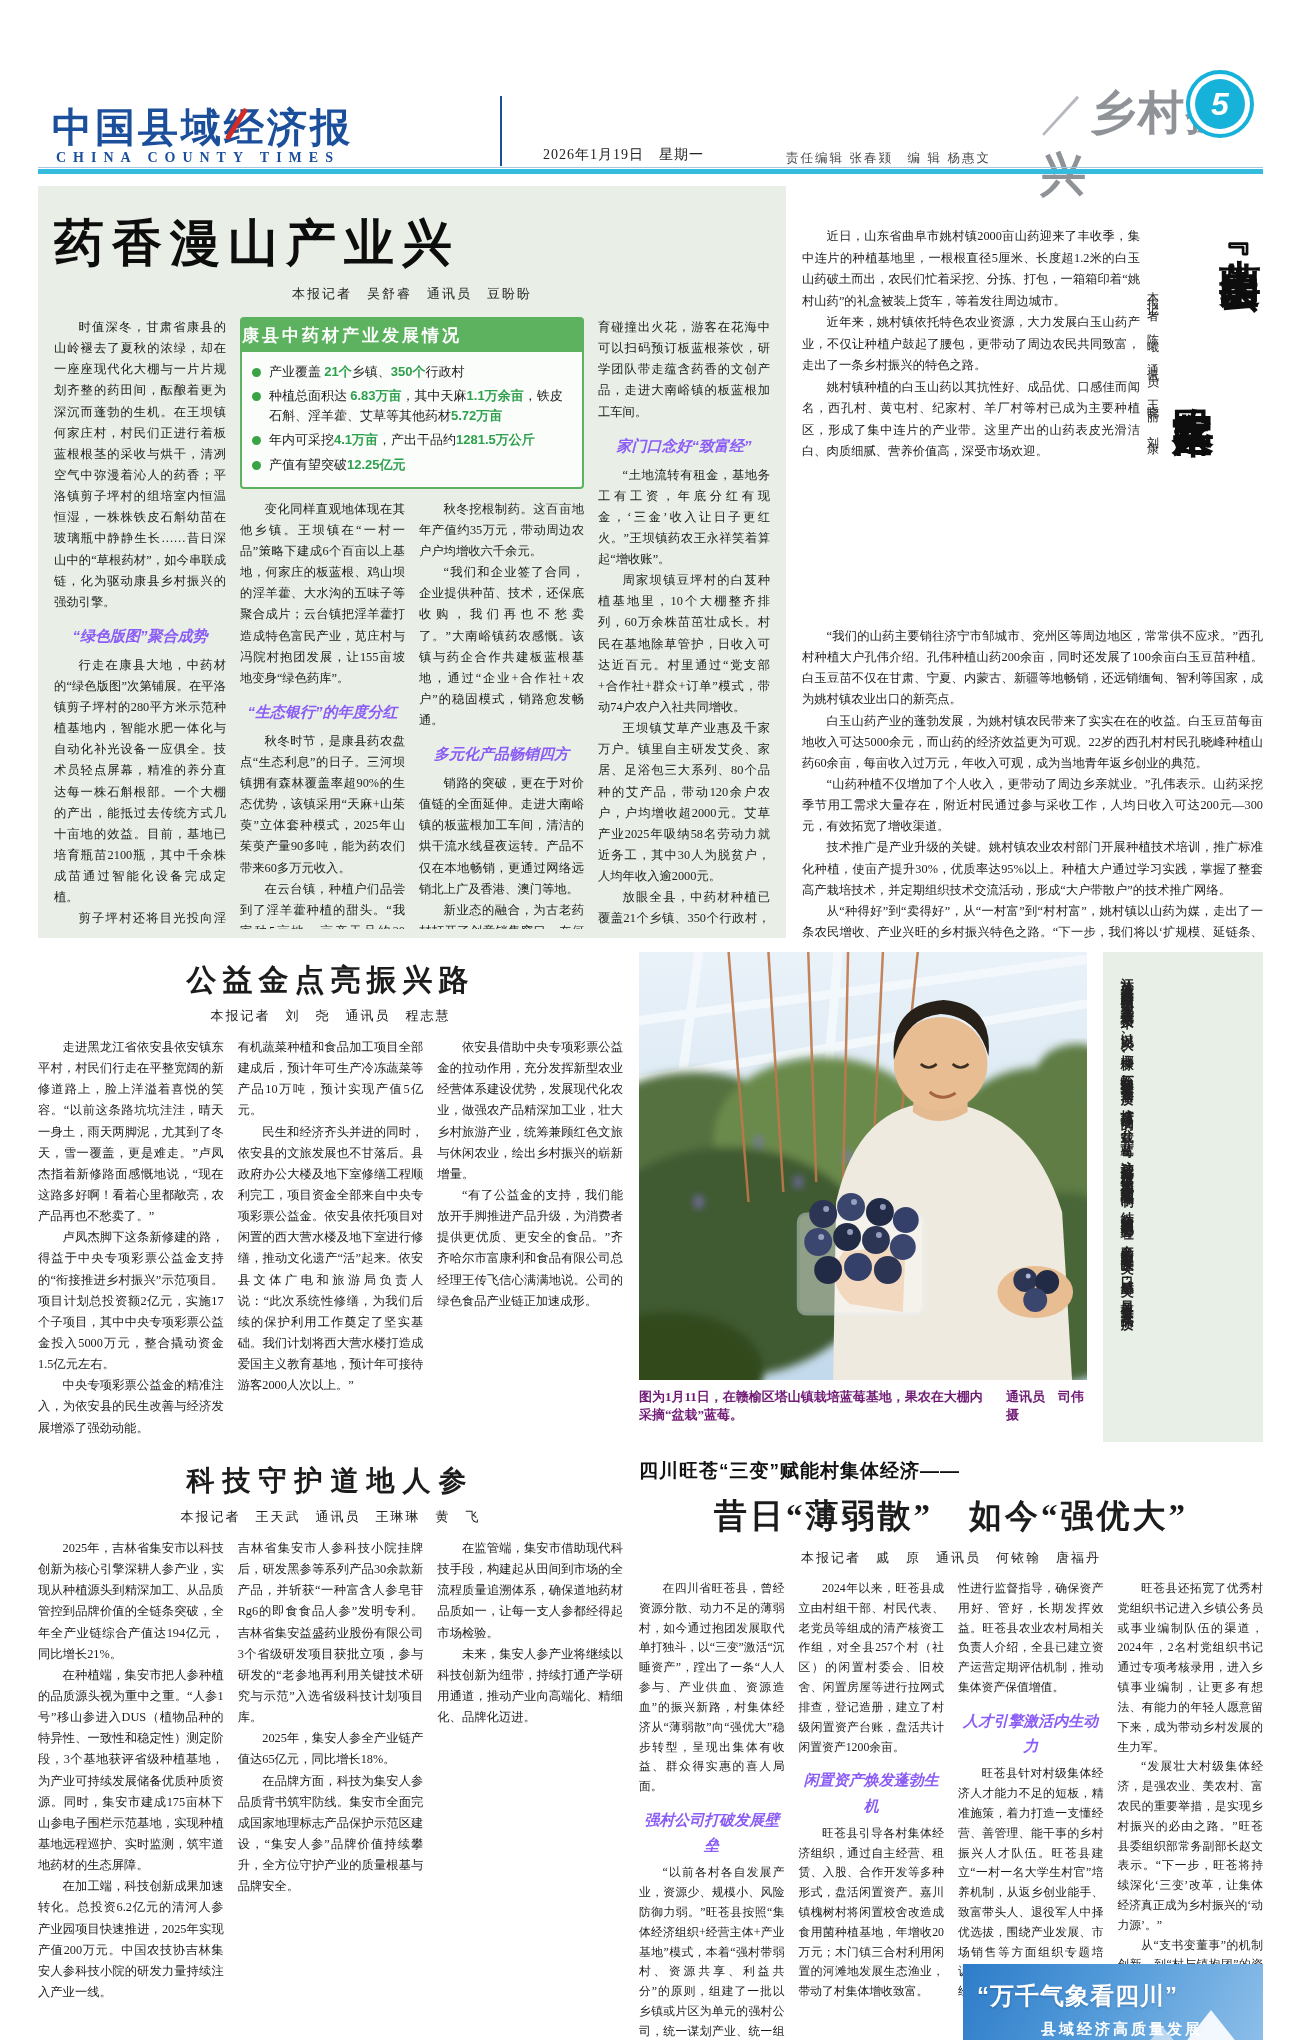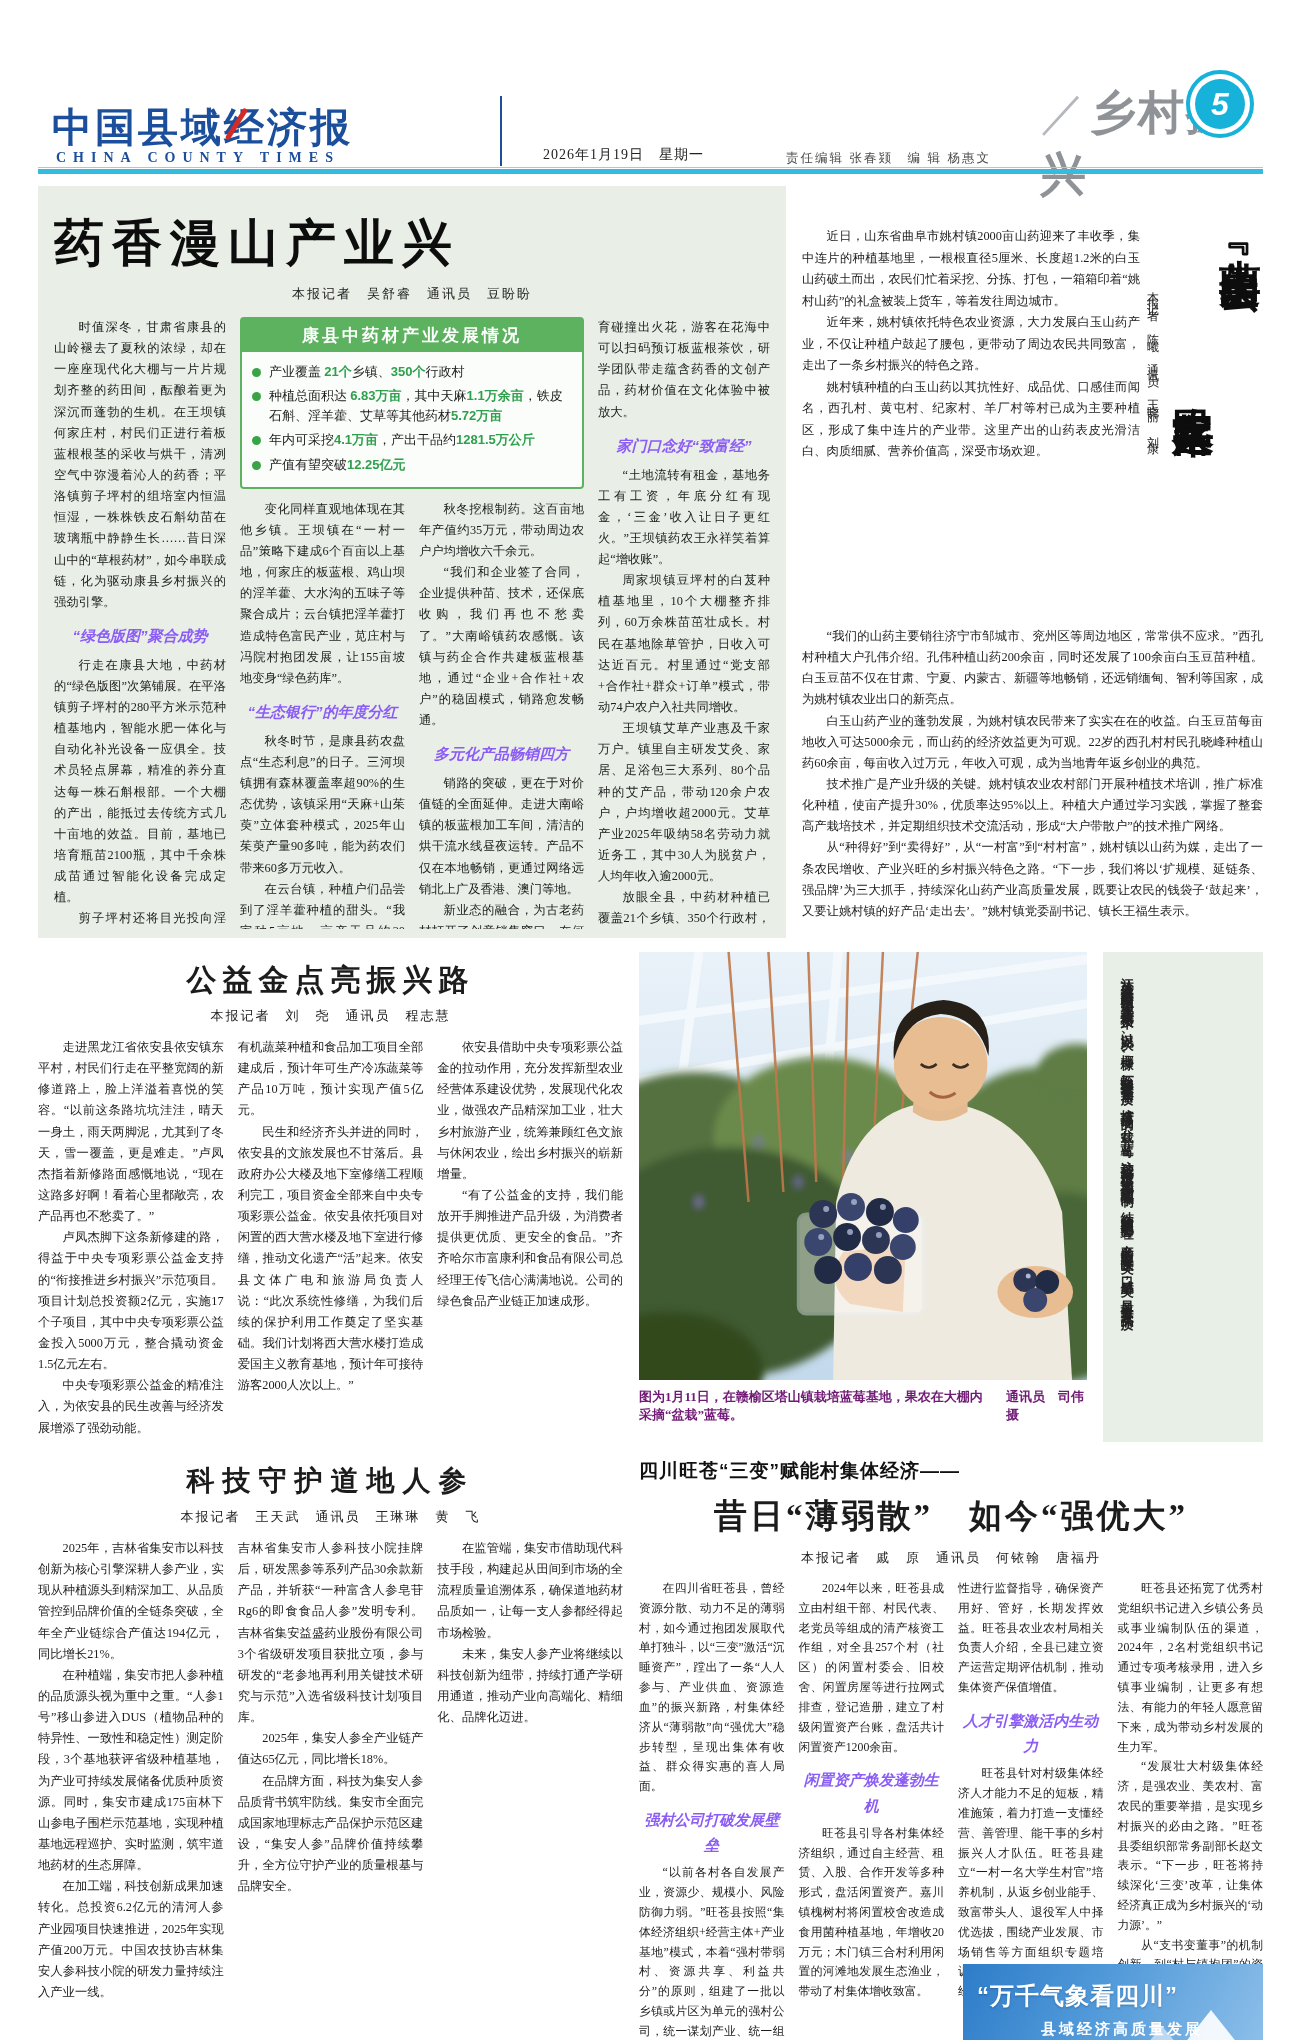--- a/index.html
+++ b/index.html
@@ -45,21 +45,21 @@
   
   .row-top { margin-top:12px; height:752px; }
   .main-art { flex:0 0 748px; background:#e9efe7; padding:8px 16px 12px; overflow:hidden; }
   .main-headline { font-family:"Liberation Sans",sans-serif; font-weight:900; font-size:50px;
     letter-spacing:8px; text-align:left; margin:16px 0 8px; color:#0d0d0d; }
   .main-byline { margin-bottom:14px; }
   .main-cols { height:612px; overflow:hidden; }
   .mid2 { flex:2; min-width:0; }
   .infobox { background:#fbfdfb; border:2px solid #5cb25f; border-radius:4px; margin-bottom:10px; }
   .ib-title { background:#5cb25f; color:#fff; font-family:"Liberation Sans",sans-serif; font-weight:bold;
-    font-size:17px; letter-spacing:3px; text-align:center; padding:5px 0; }
+    font-size:17px; letter-spacing:3px; text-align:left; padding:5px 0; }
   .ib-list { padding:8px 10px 10px; }
   .ib-row { display:flex; gap:8px; font-size:13px; line-height:1.55; padding:2px 0; }
   .ib-dot { flex:none; width:9px; height:9px; border-radius:50%; background:#3aa345; margin-top:6px; }
   .ib-hl { color:#2ea04c; font-weight:bold; font-family:"Liberation Sans",sans-serif; }
 
   
   .shanyao { flex:1; min-width:0; overflow:hidden; padding-top:6px; }
   .sy-top { display:flex; gap:4px; height:392px; overflow:hidden;margin-top:34px; }
   .sy-body { flex:1; min-width:0; font-size:12.3px; line-height:1.75; }
   .sy-vbyline { flex:none; writing-mode:vertical-rl; font-size:12px; letter-spacing:6px;
@@ -171,21 +171,21 @@
             <div class="col">
               <p class="p">秋冬挖根制药。这百亩地年产值约35万元，带动周边农户户均增收六千余元。</p>
               <p class="p">“我们和企业签了合同，企业提供种苗、技术，还保底收购，我们再也不愁卖了。”大南峪镇药农感慨。该镇与药企合作共建板蓝根基地，通过“企业+合作社+农户”的稳固模式，销路愈发畅通。</p>
               <div class="subhead">多元化产品畅销四方</div>
               <p class="p">销路的突破，更在于对价值链的全面延伸。走进大南峪镇的板蓝根加工车间，清洁的烘干流水线昼夜运转。产品不仅在本地畅销，更通过网络远销北上广及香港、澳门等地。</p>
               <p class="p">新业态的融合，为古老药材打开了创意销售窗口。在何家庄村，中药材与乡村旅游、研学教</p>
             </div>
           </div>
         </div>
         <div class="col">
-          <p class="p" style="text-indent:0">育碰撞出火花，游客在花海中可以扫码预订板蓝根茶饮，研学团队带走蕴含药香的文创产品，药材价值在文化体验中被放大。</p>
+          <p class="p" style="text-indent:0">育碰撞出火花，游客在花海中可以扫码预订板蓝根茶饮，研学团队带走蕴含药香的文创产品，走进大南峪镇的板蓝根加工车间。</p>
           <div class="subhead">家门口念好“致富经”</div>
           <p class="p">“土地流转有租金，基地务工有工资，年底分红有现金，‘三金’收入让日子更红火。”王坝镇药农王永祥笑着算起“增收账”。</p>
           <p class="p">周家坝镇豆坪村的白芨种植基地里，10个大棚整齐排列，60万余株苗茁壮成长。村民在基地除草管护，日收入可达近百元。村里通过“党支部+合作社+群众+订单”模式，带动74户农户入社共同增收。</p>
           <p class="p">王坝镇艾草产业惠及千家万户。镇里自主研发艾灸、家居、足浴包三大系列、80个品种的艾产品，带动120余户农户，户均增收超2000元。艾草产业2025年吸纳58名劳动力就近务工，其中30人为脱贫户，人均年收入逾2000元。</p>
           <p class="p">放眼全县，中药材种植已覆盖21个乡镇、350个行政村，实现了全域覆盖。从智能培育到仿野生种植，从单一卖原料到全链开发，康县以山为本、以药为媒，执生态之笔，绘就了一幅生机盎然的乡村振兴画卷。</p>
         </div>
       </div>
     </article>
 
     <article class="shanyao">
@@ -197,20 +197,21 @@
         </div>
         <div class="sy-vbyline">本报记者　陈曦　通讯员　王晓丽　刘康</div>
         <div class="sy-vtitle">
           <span class="t1">山药『走出去』</span>
           <span class="t2">农民富起来</span>
         </div>
       </div>
       <div class="sy-lower">
         <p class="p">“我们的山药主要销往济宁市邹城市、兖州区等周边地区，常常供不应求。”西孔村种植大户孔伟介绍。孔伟种植山药200余亩，同时还发展了100余亩白玉豆苗种植。白玉豆苗不仅在甘肃、宁夏、内蒙古、新疆等地畅销，还远销缅甸、智利等国家，成为姚村镇农业出口的新亮点。</p>
         <p class="p">白玉山药产业的蓬勃发展，为姚村镇农民带来了实实在在的收益。白玉豆苗每亩地收入可达5000余元，而山药的经济效益更为可观。22岁的西孔村村民孔晓峰种植山药60余亩，每亩收入过万元，年收入可观，成为当地青年返乡创业的典范。</p>
+        <p class="p">“山药种植不仅增加了个人收入，更带动了周边乡亲就业。”孔伟表示。山药采挖季节用工需求大量存在，附近村民通过参与采收工作，人均日收入可达200元—300元，有效拓宽了增收渠道。</p>
         <p class="p">技术推广是产业升级的关键。姚村镇农业农村部门开展种植技术培训，推广标准化种植，使亩产提升30%，优质率达95%以上。种植大户通过学习实践，掌握了整套高产栽培技术，并定期组织技术交流活动，形成“大户带散户”的技术推广网络。</p>
         <p class="p">从“种得好”到“卖得好”，从“一村富”到“村村富”，姚村镇以山药为媒，走出了一条农民增收、产业兴旺的乡村振兴特色之路。“下一步，我们将以‘扩规模、延链条、强品牌’为三大抓手，持续深化山药产业高质量发展，既要让农民的钱袋子‘鼓起来’，又要让姚村镇的好产品‘走出去’。”姚村镇党委副书记、镇长王福生表示。</p>
       </div>
     </article>
   </section>
 
   <section class="row row-mid">
 
     <article class="gyj">
       <h2 class="gyj-headline">公益金点亮振兴路</h2>

